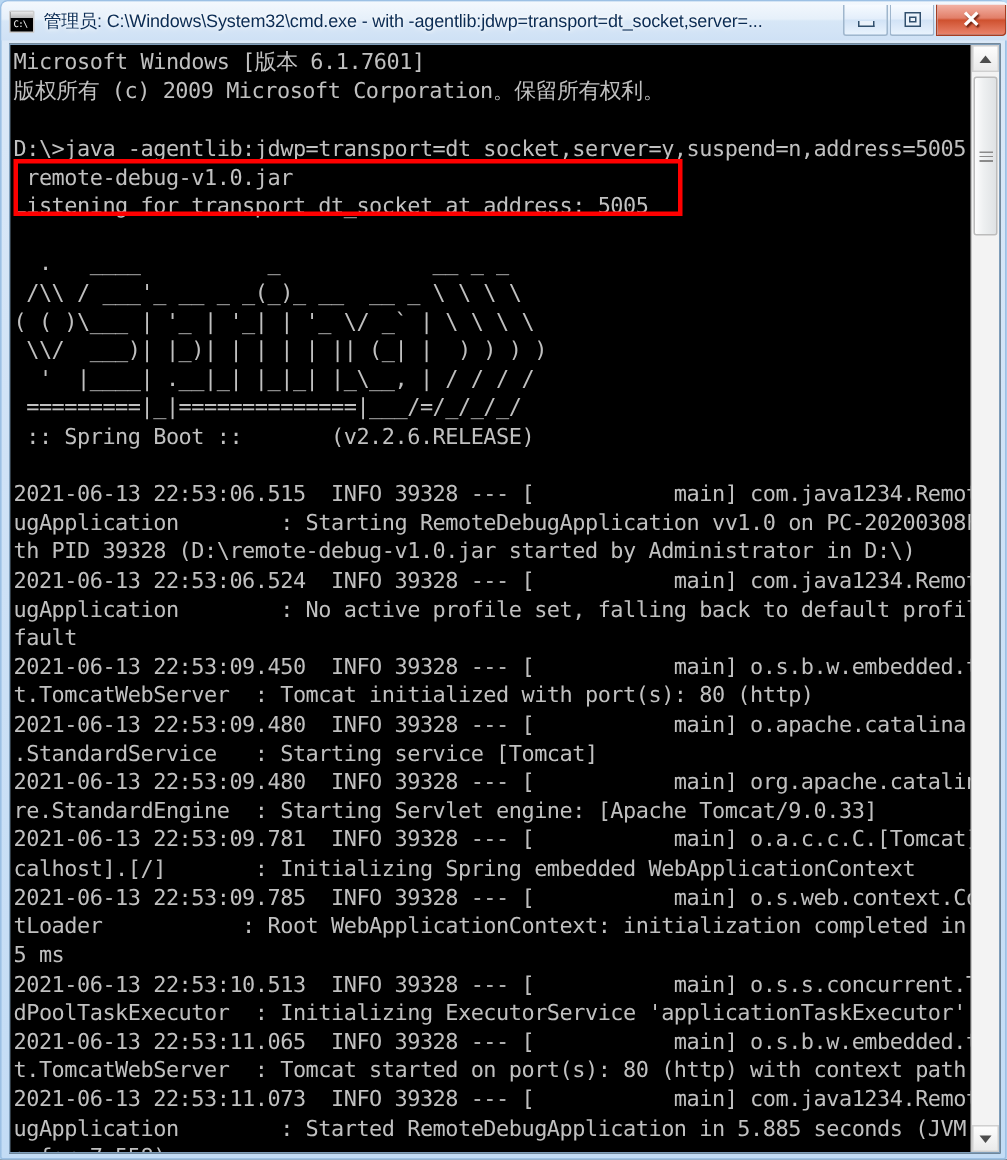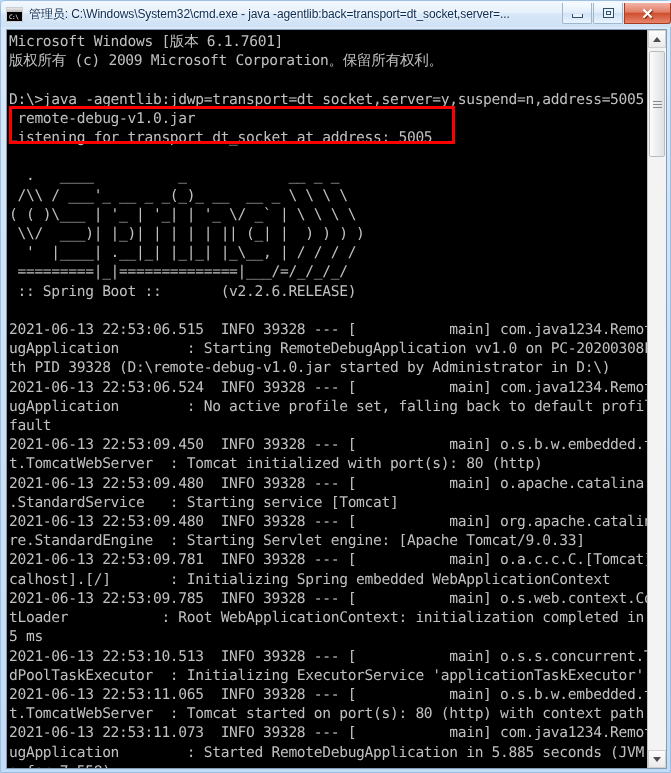--- a/index.html
+++ b/index.html
@@ -239,21 +239,21 @@
 </head>
 <body>
 
 <div class="window">
 
   <div class="titlebar">
     <div class="app-icon">
       <div class="bar"></div>
       <div class="prompt">C:\</div>
     </div>
-    <div class="title-text">管理员: C:\Windows\System32\cmd.exe - java  -agentlib:back=transport=dt_socket,server=...</div>
+    <div class="title-text">管理员: C:\Windows\System32\cmd.exe - with  -agentlib:jdwp=transport=dt_socket,server=...</div>
     <div class="caption-buttons">
       <div class="cap-btn">
         <span class="glyph-min"></span>
       </div>
       <div class="cap-btn">
         <span class="glyph-max"></span>
       </div>
       <div class="cap-btn close">
         <span class="glyph-close">✕</span>
       </div>

